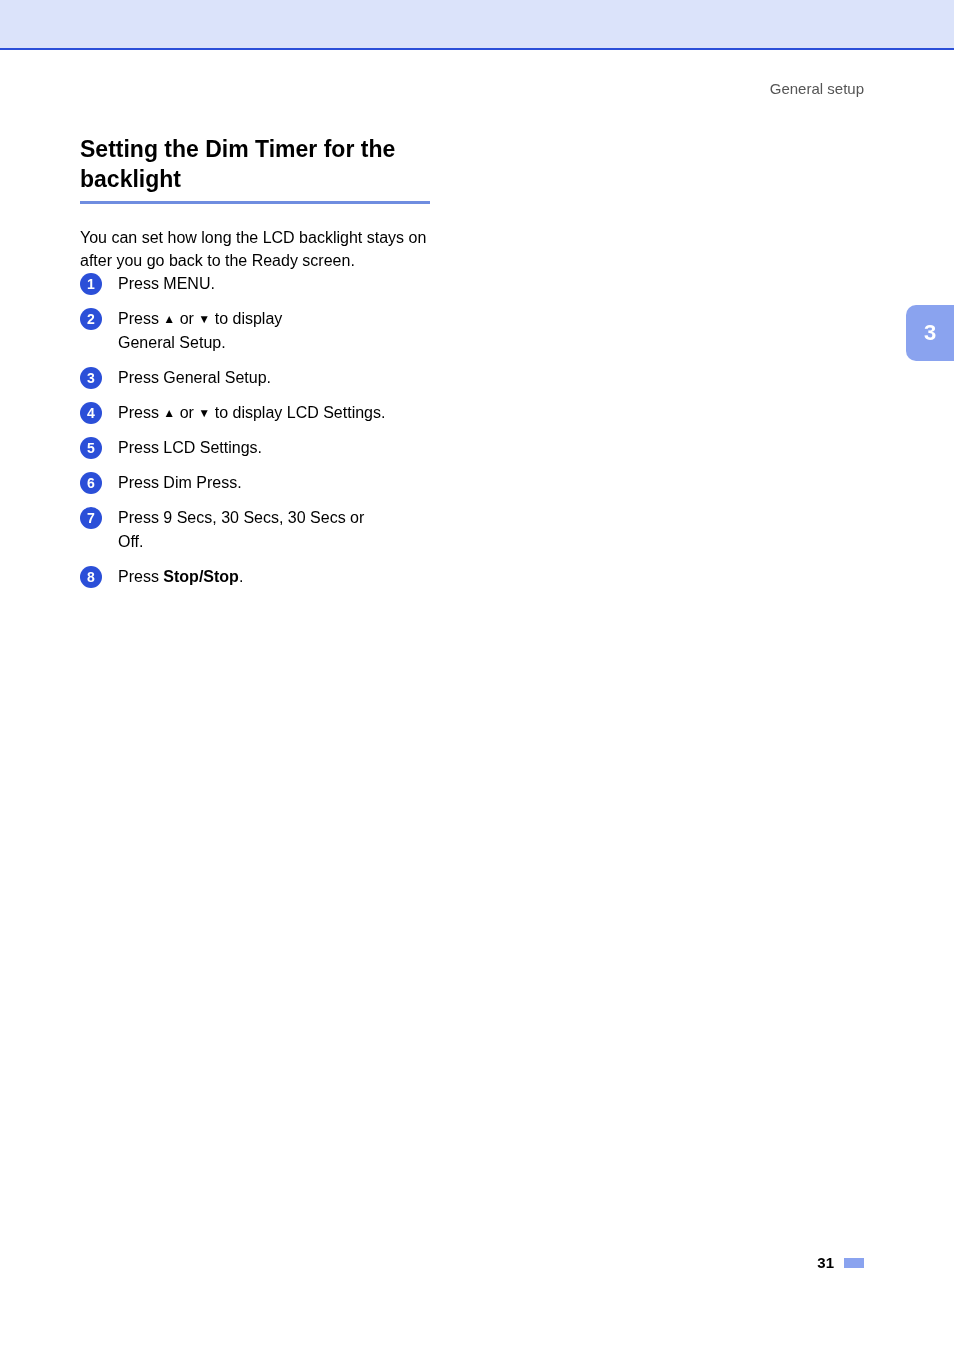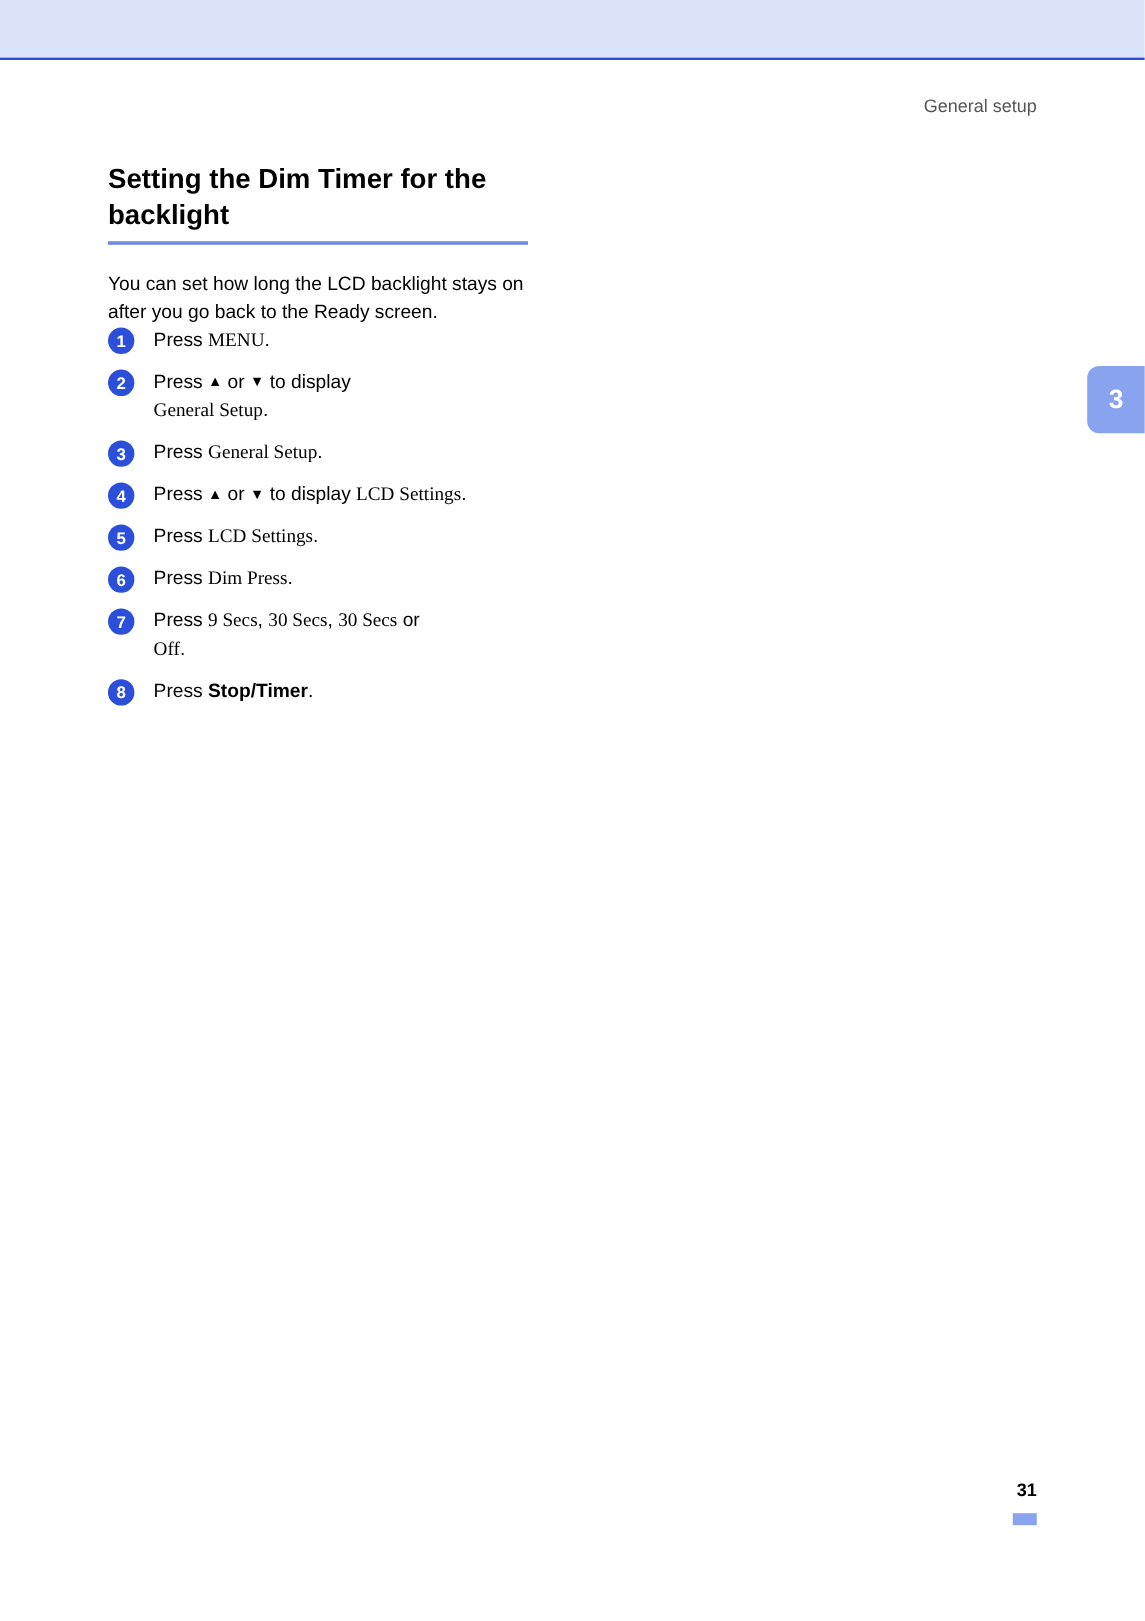--- a/index.html
+++ b/index.html
@@ -26,21 +26,21 @@
     .breadcrumb {
       position: absolute;
       top: 80px;
       right: 90px;
       font-size: 15px;
       color: #555;
     }
     .content {
       position: absolute;
       top: 135px;
-      left: 90px;
+      left: 80px;
       width: 370px;
     }
     h2.section-title {
       font-size: 23px;
       font-weight: bold;
       line-height: 1.3;
       margin-bottom: 4px;
     }
     .title-underline {
       width: 350px;
@@ -71,21 +71,21 @@
       font-weight: bold;
       display: flex;
       align-items: center;
       justify-content: center;
       margin-right: 16px;
       margin-top: 1px;
       font-family: Arial, sans-serif;
     }
     .step-body { flex: 1; }
     .mono {
-      font-family: Liberation Serif, serif;
+      font-family: Liberation Sans, sans-serif;
       font-size: 16px;
       text-align: center;
     }
     .bold { font-weight: bold; }
     .arrow { font-size: 12px; vertical-align: 1px; }
     .side-tab {
       position: absolute;
       right: 0;
       top: 305px;
       width: 48px;
@@ -98,23 +98,22 @@
       font-weight: bold;
       display: flex;
       align-items: center;
       justify-content: center;
     }
     .footer {
       position: absolute;
       bottom: 80px;
       right: 90px;
       display: flex;
-      align-items: flex-end;
+      align-items: center;
       gap: 10px;
-      flex-direction: column;
     }
     .page-num {
       font-size: 15px;
       font-weight: bold;
       color: #000;
     }
     .page-mark {
       width: 20px;
       height: 10px;
       background: #8aa3ef;
@@ -178,21 +177,21 @@
   <div class="step">
     <div class="step-badge">7</div>
     <div class="step-body">
       <span>Press </span><span class="mono">9 Secs</span><span>, </span><span class="mono">30 Secs</span><span>, </span><span class="mono">30 Secs</span><span> or </span><br><span class="mono">Off</span><span>.</span>
     </div>
   </div>
 
   <div class="step">
     <div class="step-badge">8</div>
     <div class="step-body">
-      <span>Press </span><span class="bold">Stop/Timer</span><span>.</span>
+      <span>Press </span><span class="bold">Stop/Stop</span><span>.</span>
     </div>
   </div>
 
 </div>
 
 <div class="side-tab">3</div>
 
 <div class="footer">
   <span class="page-num">31</span>
   <div class="page-mark"></div>

